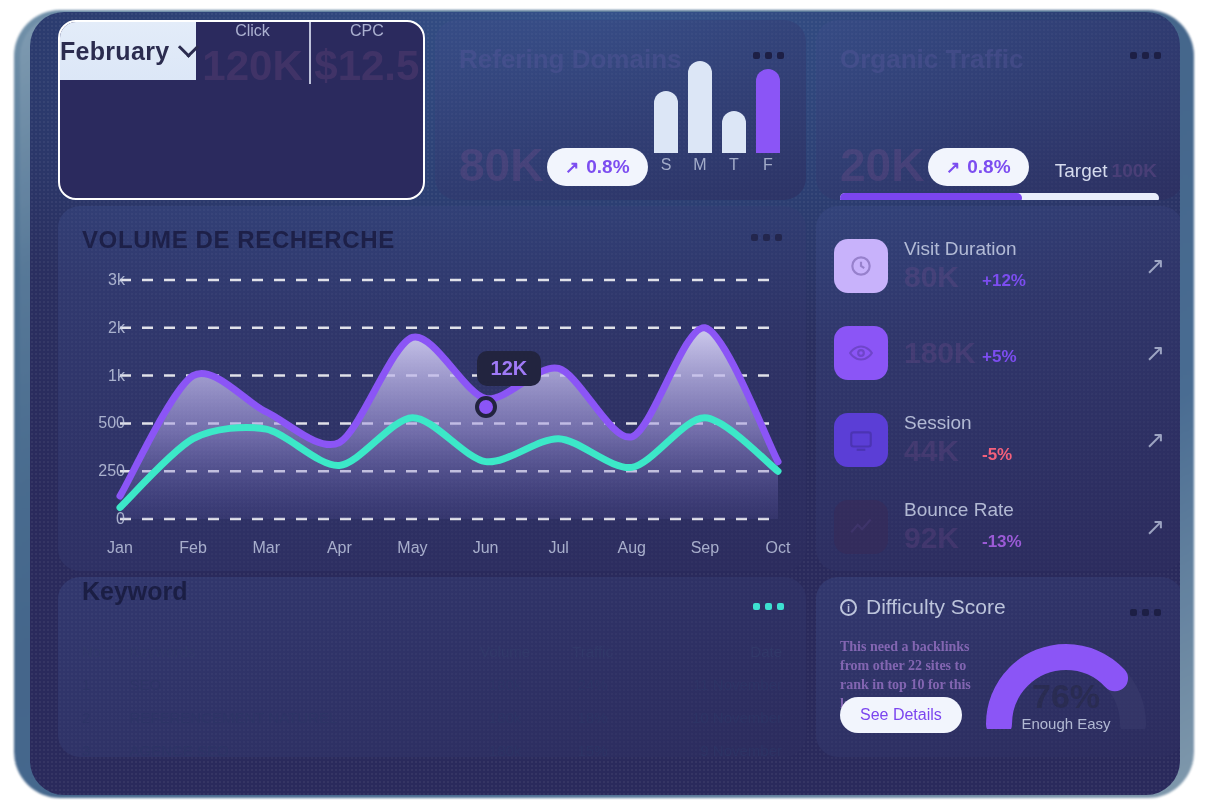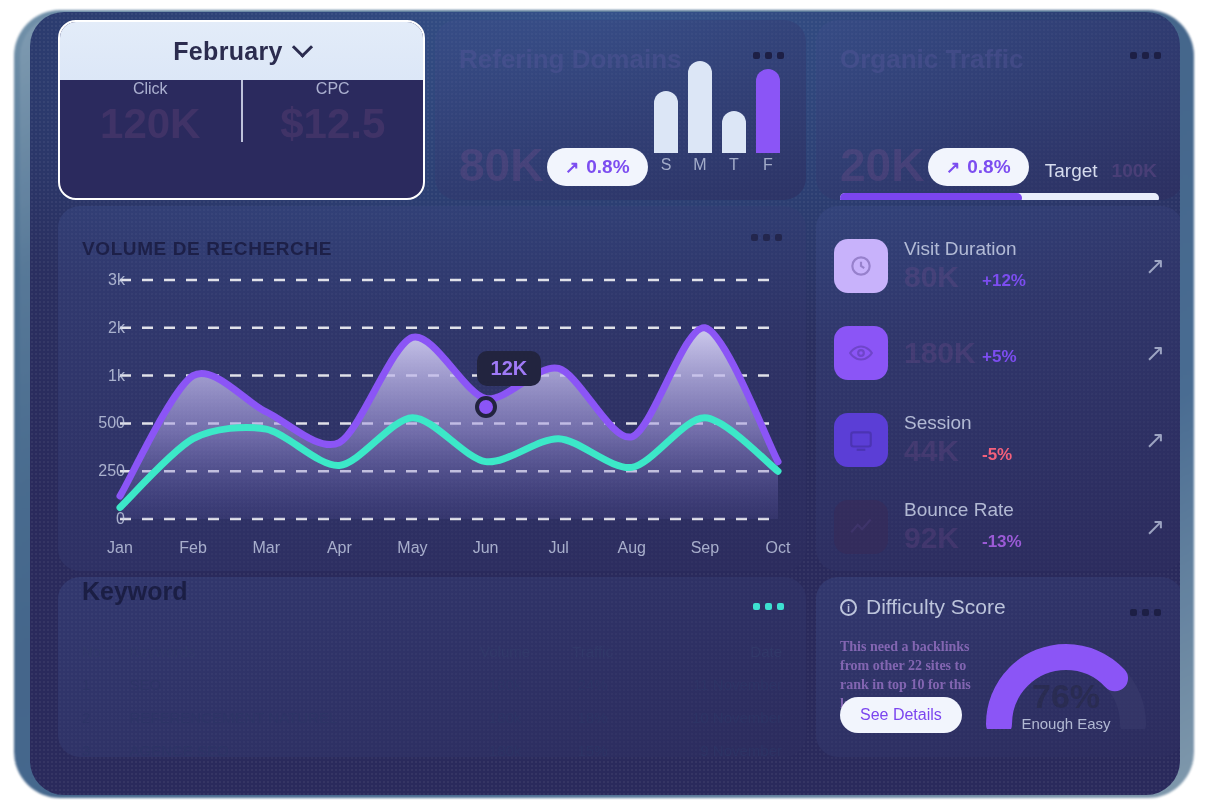--- a/index.html
+++ b/index.html
@@ -58,21 +58,21 @@
     position: relative;
     overflow: hidden;
   }
 
   
   #monthCard {
     grid-column: 1; grid-row: 1;
     background: #2b2a5e;
     border-radius: 18px;
     border: 2px solid #ffffff;
-    display: flex; flex-direction: column;
+    display: flex; 
   }
   #monthHead {
     height: 58px;
     background: linear-gradient(180deg,#e3ecf9,#dce7f7);
     display: flex; align-items: center; justify-content: center;
     gap: 12px;
     color: #2b2c4f;
     font-size: 25px; font-weight: 700;
     letter-spacing: .3px;
   }
@@ -106,33 +106,32 @@
     color: #7c4df0; font-size: 19px; font-weight: 700;
   }
   .arrUp { font-size: 17px; }
   #domPill { left: 112px; }
   #trafPill { left: 112px; }
   .bars { position: absolute; right: 26px; bottom: 26px; display: flex; align-items: flex-end; gap: 10px; height: 110px; }
   .bar { width: 24px; display: flex; flex-direction: column; align-items: center; }
   .bar .stick { width: 24px; border-radius: 12px 12px 0 0; background: #dce6f6; }
   .bar.hl .stick { background: #8b55f6; }
   .bar .d { color: #c9d2e8; font-size: 16px; margin-top: 3px; opacity: .75; }
-  .targetRow { position: absolute; right: 26px; top: 140px; display: flex; align-items: flex-start; gap: 14px; }
+  .targetRow { position: absolute; right: 26px; top: 140px; display: flex; align-items: flex-start; gap: 4px; }
   .targetRow .t { color: #d6dcee; font-size: 19px; }
   .targetRow .tv { color: #9a5fa8; font-size: 19px; font-weight: 700; opacity: .25; }
   .progress { position: absolute; left: 24px; right: 24px; top: 173px; height: 10px; border-radius: 6px; background: #e9eefb; }
   .progress > i { display: block; height: 10px; border-radius: 6px; background: #7b45ef; }
 
   
   #chartCard { grid-column: 1 / span 2; grid-row: 3; }
   #chartCard .chTitle {
     position: absolute; left: 24px; top: 20px;
-    font-size: 19px; font-weight: 700; letter-spacing: .6px;
+    font-size: 24px; font-weight: 700; letter-spacing: .6px;
     color: #1d2048;
-    margin-top: 12px;
   }
   #chartCard .dots { top: 28px; right: 24px; }
   #chartCard .dots i { background: #23264d; }
   .plot { position: absolute; left: 0; top: 56px; right: 0; bottom: 0; }
   .ylab { position: absolute; left: 9px; width: 58px; text-align: right; color: #c8d0e6; font-size: 16px; opacity: .8; transform: translateY(-50%); }
   .xlab { position: absolute; bottom: 14px; color: #c6cee6; font-size: 16px; opacity: .8; transform: translateX(-50%); }
   .tip {
     position: absolute; background: #22243f; border-radius: 10px;
     padding: 6px 14px; color: #a07af7; font-size: 20px; font-weight: 700; margin-left: 27px;
   }

